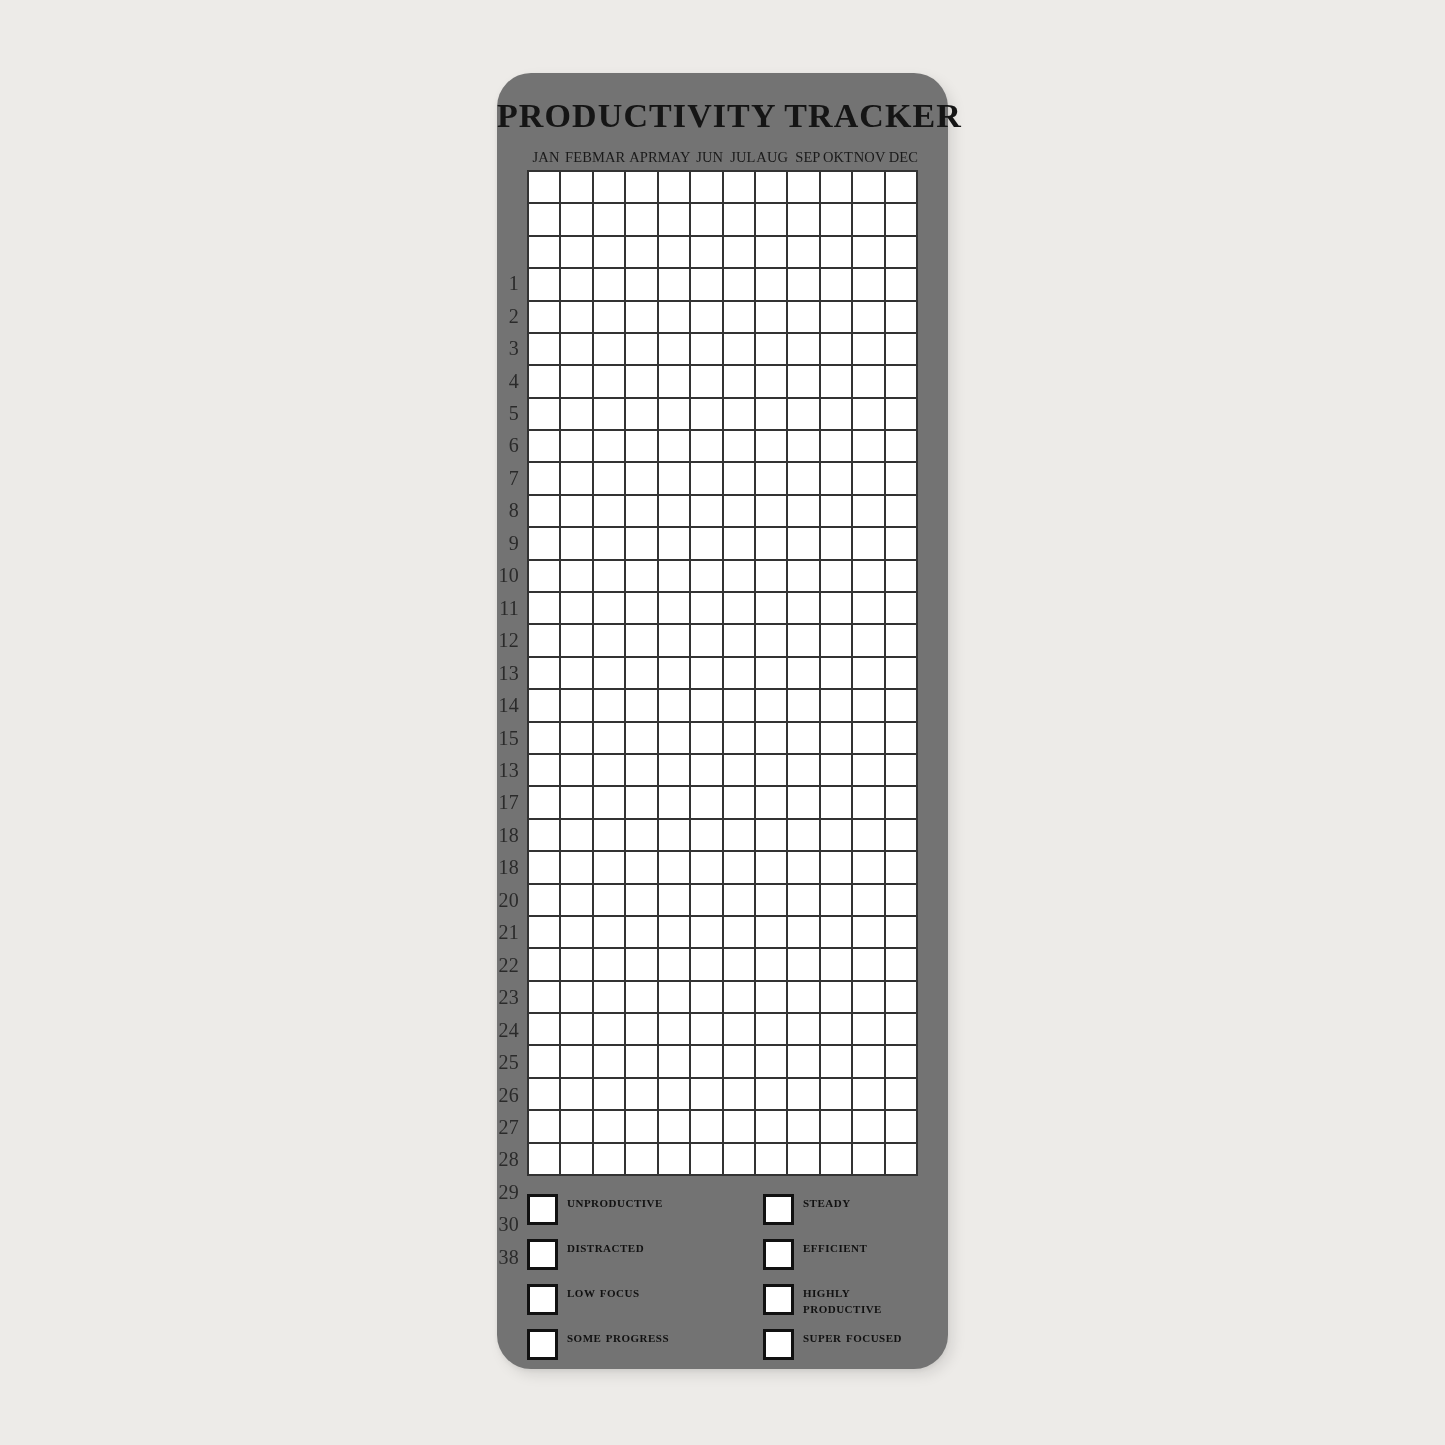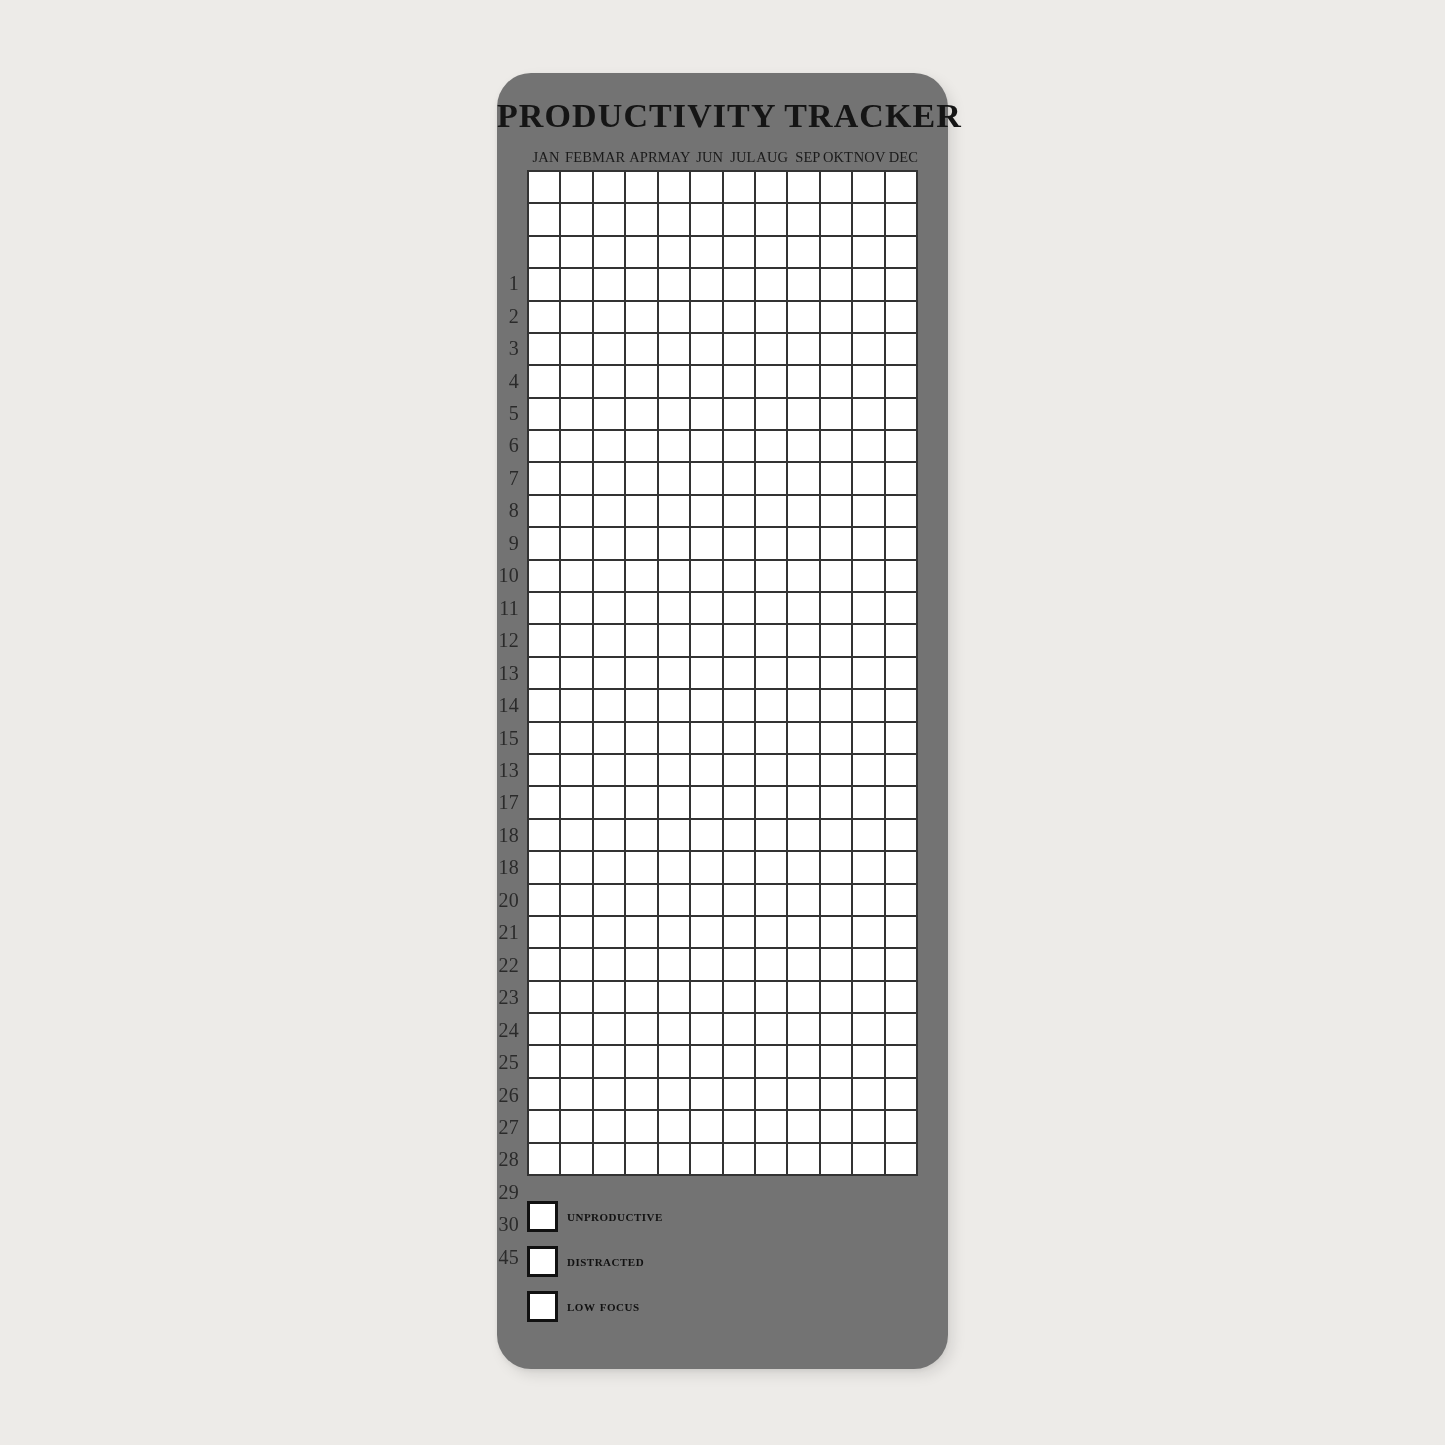--- a/index.html
+++ b/index.html
@@ -125,21 +125,21 @@
   .legend-column {
     position: absolute;
     top: 0;
     width: 210px;
   }
   #legend-column-left { left: 0px; }
   #legend-column-right { left: 236px; }
 
   .legend-item {
     display: flex;
-    align-items: center;
+    align-items: flex-start;
     height: 45px;
     margin-bottom: 0px;
   }
   .legend-checkbox {
     width: 31px;
     height: 31px;
     min-width: 31px;
     border: 3px solid #111111;
     background: #ffffff;
     box-sizing: border-box;
@@ -207,21 +207,21 @@
         <div class="day-label">21</div>
         <div class="day-label">22</div>
         <div class="day-label">23</div>
         <div class="day-label">24</div>
         <div class="day-label">25</div>
         <div class="day-label">26</div>
         <div class="day-label">27</div>
         <div class="day-label">28</div>
         <div class="day-label">29</div>
         <div class="day-label">30</div>
-        <div class="day-label">45</div>
+        <div class="day-label">38</div>
       </div>
     <div id="day-grid">
         <div class="grid-cell"></div>
         <div class="grid-cell"></div>
         <div class="grid-cell"></div>
         <div class="grid-cell"></div>
         <div class="grid-cell"></div>
         <div class="grid-cell"></div>
         <div class="grid-cell"></div>
         <div class="grid-cell"></div>
@@ -599,16 +599,38 @@
           <div class="legend-label">Unproductive</div>
         </div>
         <div class="legend-item">
           <div class="legend-checkbox"></div>
           <div class="legend-label">Distracted</div>
         </div>
         <div class="legend-item">
           <div class="legend-checkbox"></div>
           <div class="legend-label">Low focus</div>
         </div>
+        <div class="legend-item">
+          <div class="legend-checkbox"></div>
+          <div class="legend-label">Some progress</div>
+        </div>
+      </div>
+    <div class="legend-column" id="legend-column-right">
+        <div class="legend-item">
+          <div class="legend-checkbox"></div>
+          <div class="legend-label">Steady</div>
+        </div>
+        <div class="legend-item">
+          <div class="legend-checkbox"></div>
+          <div class="legend-label">Efficient</div>
+        </div>
+        <div class="legend-item">
+          <div class="legend-checkbox"></div>
+          <div class="legend-label two-line" style="max-width: 120px;">Highly productive</div>
+        </div>
+        <div class="legend-item">
+          <div class="legend-checkbox"></div>
+          <div class="legend-label" style="max-width: 100px;">Super focused</div>
+        </div>
       </div>
   </div>
 
 </div>
 
 </body></html>

